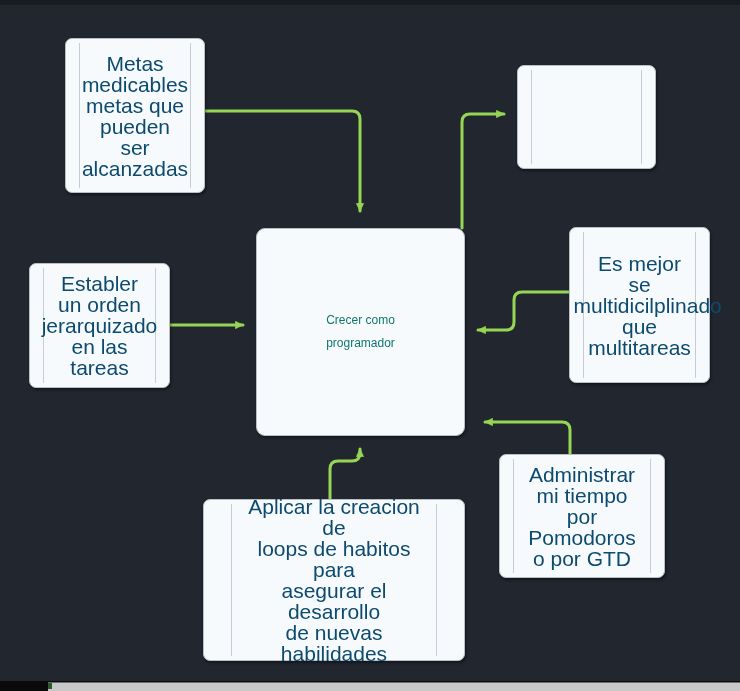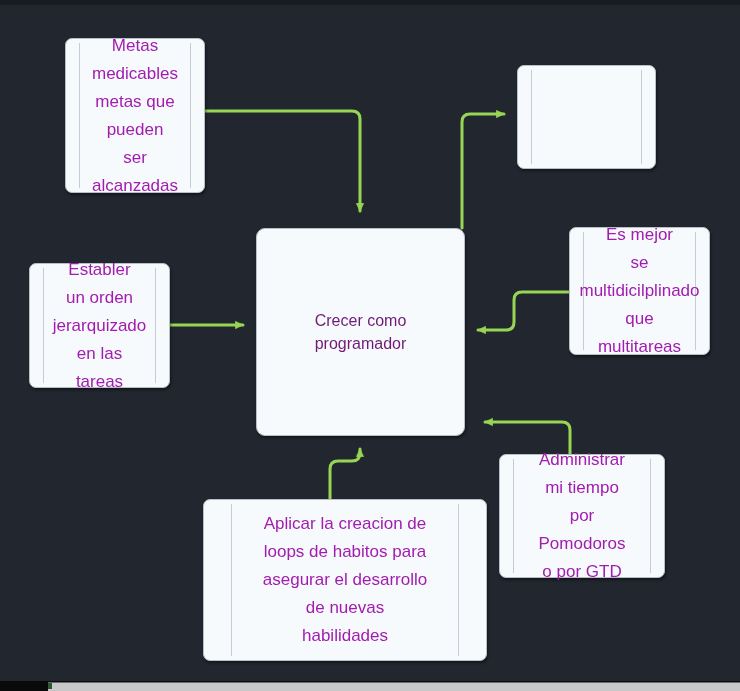--- a/index.html
+++ b/index.html
@@ -69,23 +69,23 @@
     box-sizing: border-box;
     background: #f7fafd;
     border: 1px solid #b9bfc9;
     border-radius: 7px;
     box-shadow: 1px 2px 3px rgba(0,0,0,0.45);
     display: flex;
     align-items: center;
     justify-content: center;
   }
   .node .label {
-    color: #a21caf;
-    font-size: 17px;
-    line-height: 28px;
+    color: #0c4a6e;
+    font-size: 21px;
+    line-height: 21px;
     text-align: center;
     white-space: pre-line;
     position: relative;
     z-index: 2;
   }
   
   .node .rule {
     position: absolute;
     top: 4px;
     bottom: 4px;
@@ -94,32 +94,32 @@
     z-index: 1;
   }
   .node .rule.left  { left: 13px; }
   .node .rule.right { right: 13px; }
 
   .node.central {
     background: #f7fafd;
     border-radius: 9px;
   }
   .node.central .label {
-    font-size: 16px;
+    font-size: 12px;
     line-height: 23px;
-    color: #701a75;
+    color: #0f766e;
   }
 
   
   #node-metas        { left: 65px;  top: 33px;  width: 140px; height: 155px; }
   #node-todo         { left: 517px; top: 60px;  width: 139px; height: 104px; }
   #node-establer     { left: 29px;  top: 258px; width: 141px; height: 125px; }
   #node-central      { left: 256px; top: 223px; width: 209px; height: 208px; }
-  #node-esmejor      { left: 569px; top: 222px; width: 141px; height: 128px; }
-  #node-aplicar      { left: 203px; top: 494px; width: 284px; height: 162px; }
+  #node-esmejor      { left: 569px; top: 222px; width: 141px; height: 156px; }
+  #node-aplicar      { left: 203px; top: 494px; width: 262px; height: 162px; }
   #node-administrar  { left: 499px; top: 449px; width: 166px; height: 124px; }
 
   
   #node-aplicar .rule.left  { left: 27px; }
   #node-aplicar .rule.right { right: 27px; }
 
   
   #node-establer .label,
   #node-esmejor .label { width: 132px; }
   #node-aplicar .label { width: 200px; }

